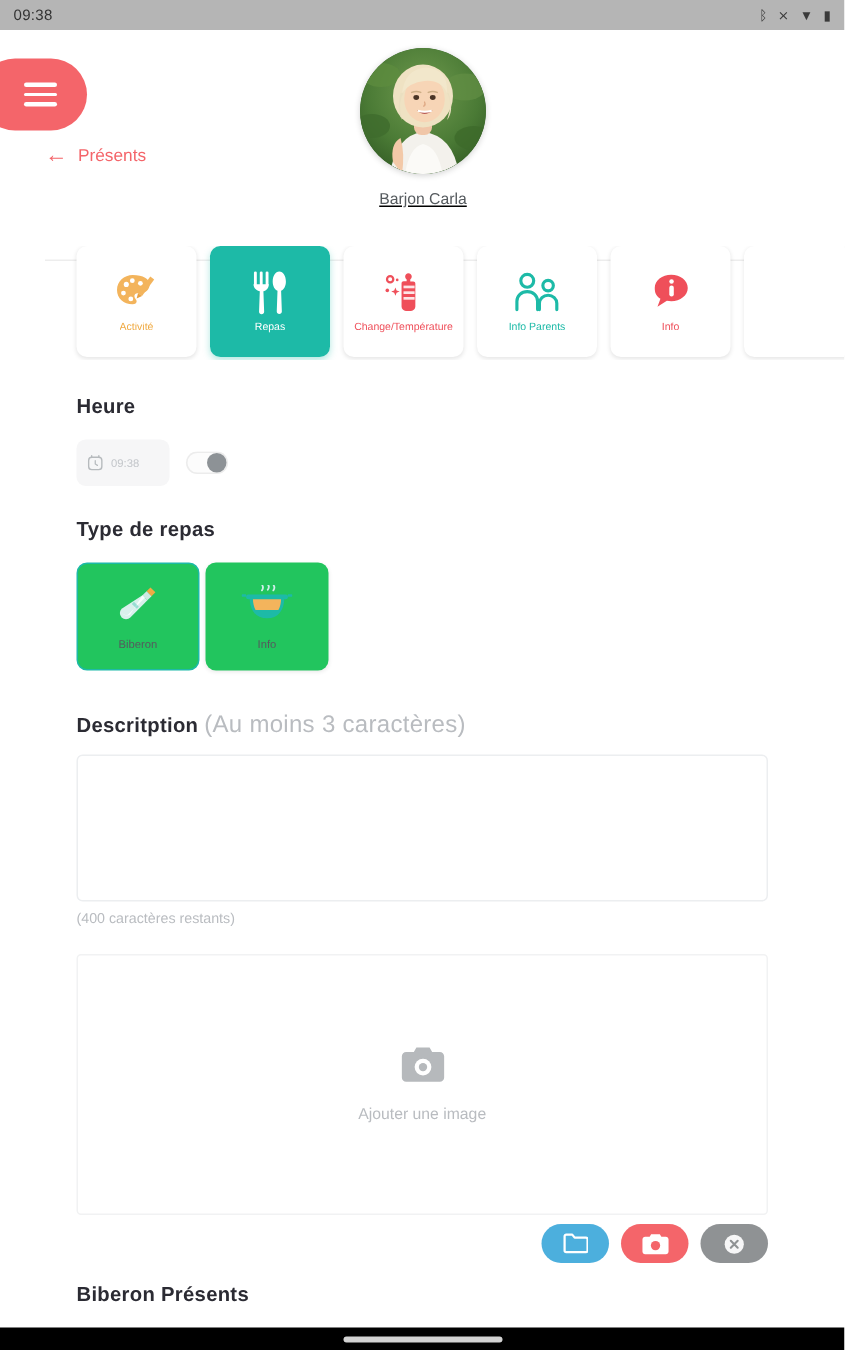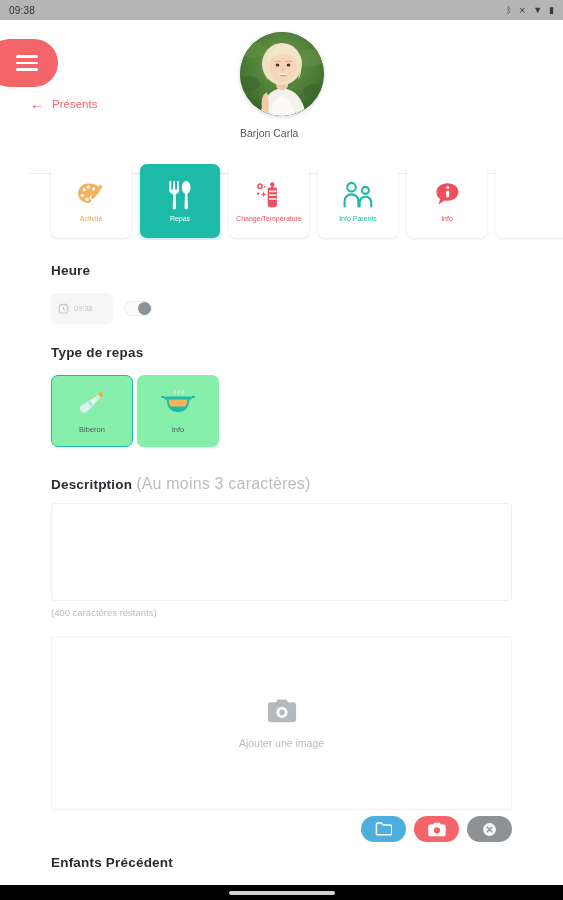--- a/index.html
+++ b/index.html
@@ -96,20 +96,22 @@
   .back-text {
     font-size: 11.5px;
     color: #f4656a;
   }
 
   .avatar-wrap {
     position: absolute;
     top: 12px;
     left: 240px;
     width: 84px;
+    text-align: center;
+    text-decoration: underline;
   }
   .avatar {
     width: 84px; height: 84px;
     border-radius: 50%;
     overflow: hidden;
     box-shadow: 0 1px 4px rgba(0,0,0,0.18);
     position: relative;
     background: #3f6b33;
   }
   .avatar svg { display: block; width: 84px; height: 84px; }
@@ -225,21 +227,21 @@
   
   #repas-title { top: 345px; }
   .meal-row {
     position: absolute;
     top: 375px; left: 51px;
     display: flex;
     gap: 4px;
   }
   .meal-card {
     width: 82px; height: 72px;
-    background: #86efac;
+    background: #22c55e;
     border-radius: 7px;
     box-shadow: 0 1px 3px rgba(0,0,0,0.09);
     display: flex;
     flex-direction: column;
     align-items: center;
     justify-content: center;
     gap: 6px;
     cursor: pointer;
   }
   .meal-card.selected {
@@ -570,19 +572,19 @@
       </svg>
     </div>
     <div class="fab close">
       <svg width="15" height="15" viewBox="0 0 15 15" xmlns="http://www.w3.org/2000/svg">
         <circle cx="7.5" cy="7.5" r="6.4" fill="#ffffff" opacity="0.92"></circle>
         <path d="M5.2 5.2l4.6 4.6M9.8 5.2l-4.6 4.6" stroke="#8f9294" stroke-width="1.4" stroke-linecap="round"></path>
       </svg>
     </div>
   </div>
 
-  <div class="section-title" id="enfants-title">Enfants Précédent</div>
+  <div class="section-title" id="enfants-title">Biberon Présents</div>
 
   <div class="navbar">
     <div class="nav-handle"></div>
   </div>
 
 </div>
 
 </body></html>

